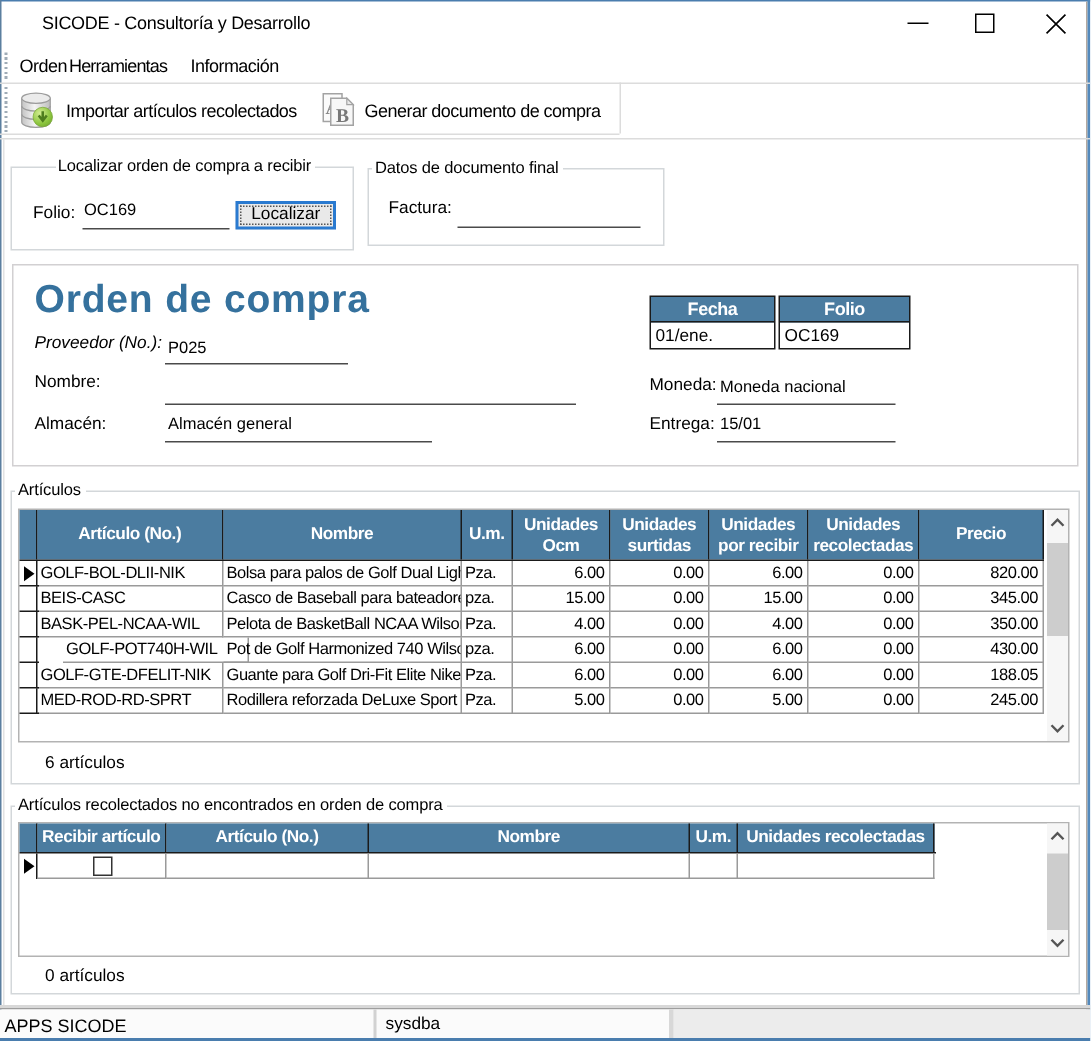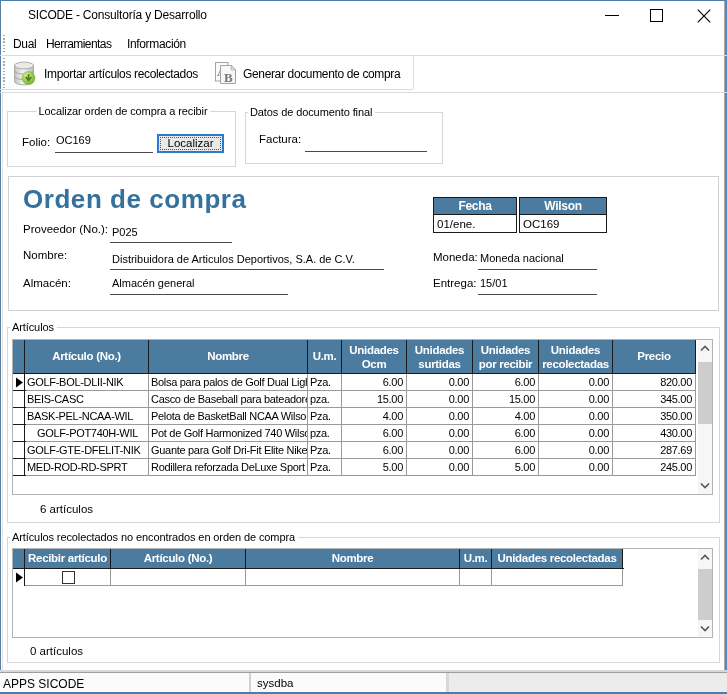--- a/index.html
+++ b/index.html
@@ -35,21 +35,21 @@
 
   <div class="abs t12" style="left:28px;top:8px;letter-spacing:-0.2px;">SICODE - Consultoría y Desarrollo</div>
 
   <div class="abs" style="left:605px;top:15px;width:14px;height:1px;background:#000;"></div>
   <div class="abs" style="left:650px;top:9px;width:13px;height:13px;border:1px solid #000;"></div>
   <svg class="abs" style="left:697px;top:9px;" width="15" height="15">
     <path d="M0.7,0.7 L13.3,13.3 M13.3,0.7 L0.7,13.3" stroke="#000" stroke-width="1.1" fill="none"></path>
   </svg>
 
   <div class="abs grip" style="left:3px;top:35px;height:18px;"></div>
-  <div class="abs t12" style="left:13px;top:37px;">Dual</div>
+  <div class="abs t12" style="left:13px;top:37px;">Orden</div>
   <div class="abs t12" style="left:46px;top:37px;letter-spacing:-0.55px;">Herramientas</div>
   <div class="abs t12" style="left:127px;top:37px;">Información</div>
 
   <div class="abs hline" style="left:0;top:55px;width:727px;"></div>
   <div class="abs hline" style="left:0;top:89px;width:413px;"></div>
   <div class="abs hline" style="left:0;top:92px;width:727px;"></div>
   <div class="abs vline" style="left:413px;top:55px;height:34px;"></div>
   <div class="abs grip" style="left:3px;top:58px;height:30px;"></div>
 
   <svg class="abs" style="left:12px;top:59px;" width="30" height="30" viewBox="0 0 30 30">
@@ -95,36 +95,35 @@
   </div>
 
   <fieldset style="left:245px;top:106px;width:198px;height:58px;">
     <legend>Datos de documento final</legend>
   </fieldset>
   <div class="abs t11" style="left:259px;top:133px;">Factura:</div>
   <div class="abs ul" style="left:305px;top:151px;width:122px;"></div>
 
   <div class="abs" style="left:8px;top:176px;width:711px;height:135px;border:1px solid #d2d0d2;background:#fff;"></div>
   <div class="abs" style="left:23px;top:184px;font-size:26px;font-weight:bold;color:#35719d;letter-spacing:0.55px;">Orden de compra</div>
-  <div class="abs t11" style="left:23px;top:223px;">Proveedor (No.):</div>
+  <div class="abs t11" style="left:23px;top:223px;font-style:italic;">Proveedor (No.):</div>
   <div class="abs val" style="left:112px;top:226px;">P025</div>
   <div class="abs ul" style="left:110px;top:242px;width:122px;"></div>
   <div class="abs t11" style="left:23px;top:249px;">Nombre:</div>
-  <div class="abs vall" style="left:112px;top:253px;">Distribuidora de Articulos Deportivos, S.A. de C.V.</div>
   <div class="abs ul" style="left:110px;top:269px;width:274px;"></div>
   <div class="abs t11" style="left:23px;top:277px;">Almacén:</div>
   <div class="abs val" style="left:112px;top:277px;">Almacén general</div>
   <div class="abs ul" style="left:110px;top:294px;width:178px;"></div>
 
   <div class="abs" style="left:433px;top:197px;width:84px;height:36px;border:1px solid #1a1a1a;">
     <div class="hdrblue" style="height:16px;line-height:16px;border-bottom:1px solid #1a1a1a;font-size:12px;">Fecha</div>
     <div style="font-size:11.5px;padding:3px 0 0 3px;">01/ene.</div>
   </div>
   <div class="abs" style="left:519px;top:197px;width:88px;height:36px;border:1px solid #1a1a1a;">
-    <div class="hdrblue" style="height:16px;line-height:16px;border-bottom:1px solid #1a1a1a;font-size:12px;">Wilson</div>
+    <div class="hdrblue" style="height:16px;line-height:16px;border-bottom:1px solid #1a1a1a;font-size:12px;">Folio</div>
     <div style="font-size:11.5px;padding:3px 0 0 3px;">OC169</div>
   </div>
   <div class="abs t11" style="left:433px;top:251px;">Moneda:</div>
   <div class="abs val" style="left:480px;top:252px;">Moneda nacional</div>
   <div class="abs ul" style="left:478px;top:269px;width:119px;"></div>
   <div class="abs t11" style="left:433px;top:277px;">Entrega:</div>
   <div class="abs val" style="left:480px;top:277px;">15/01</div>
   <div class="abs ul" style="left:478px;top:294px;width:119px;"></div>
 
   <fieldset style="left:7px;top:321px;width:713px;height:202px;">
@@ -177,38 +176,38 @@
       <div class="cell" style="left: 12px; top: 68px; width: 124px; height: 17px; line-height: 16px; border-right: 1px solid rgb(154, 154, 154); border-bottom: 1px solid rgb(154, 154, 154); padding: 0px 0px 0px 2px;">BASK-PEL-NCAA-WIL</div>
       <div class="cell" style="left: 136px; top: 68px; width: 159px; height: 17px; line-height: 16px; border-right: 1px solid rgb(154, 154, 154); border-bottom: 1px solid rgb(154, 154, 154); padding: 0px 0px 0px 2px;">Pelota de BasketBall NCAA Wilson</div>
       <div class="cell" style="left: 295px; top: 68px; width: 34px; height: 17px; line-height: 16px; border-right: 1px solid rgb(154, 154, 154); border-bottom: 1px solid rgb(154, 154, 154); padding: 0px 0px 0px 2px;">Pza.</div>
       <div class="cell num" style="left: 329px; top: 68px; width: 65px; height: 17px; line-height: 16px; border-right: 1px solid rgb(154, 154, 154); border-bottom: 1px solid rgb(154, 154, 154); padding: 0px 3px 0px 0px;">4.00</div>
       <div class="cell num" style="left: 394px; top: 68px; width: 66px; height: 17px; line-height: 16px; border-right: 1px solid rgb(154, 154, 154); border-bottom: 1px solid rgb(154, 154, 154); padding: 0px 3px 0px 0px;">0.00</div>
       <div class="cell num" style="left: 460px; top: 68px; width: 66px; height: 17px; line-height: 16px; border-right: 1px solid rgb(154, 154, 154); border-bottom: 1px solid rgb(154, 154, 154); padding: 0px 3px 0px 0px;">4.00</div>
       <div class="cell num" style="left: 526px; top: 68px; width: 74px; height: 17px; line-height: 16px; border-right: 1px solid rgb(154, 154, 154); border-bottom: 1px solid rgb(154, 154, 154); padding: 0px 3px 0px 0px;">0.00</div>
       <div class="cell num" style="left: 600px; top: 68px; width: 83px; height: 17px; line-height: 16px; border-right: 1px solid rgb(154, 154, 154); border-bottom: 1px solid rgb(154, 154, 154); padding: 0px 3px 0px 0px;">350.00</div>
       <div class="rowline" style="left: 0px; top: 84px; width: 13px; background: rgb(26, 26, 26);"></div>
       <div class="cell" style="left: 0px; top: 85px; width: 12px; height: 17px; border-right: 1px solid rgb(26, 26, 26);"></div>
-      <div class="cell" style="left: 12px; top: 85px; width: 124px; height: 17px; line-height: 16px; border-right: 1px solid rgb(154, 154, 154); border-bottom: 1px solid rgb(154, 154, 154); padding: 0px 0px 0px 2px; text-align: center;">GOLF-POT740H-WIL</div>
+      <div class="cell" style="left: 29px; top: 85px; width: 124px; height: 17px; line-height: 16px; border-right: 1px solid rgb(154, 154, 154); border-bottom: 1px solid rgb(154, 154, 154); padding: 0px 0px 0px 2px;">GOLF-POT740H-WIL</div>
       <div class="cell" style="left: 136px; top: 85px; width: 159px; height: 17px; line-height: 16px; border-right: 1px solid rgb(154, 154, 154); border-bottom: 1px solid rgb(154, 154, 154); padding: 0px 0px 0px 2px;">Pot de Golf Harmonized 740 Wilson</div>
       <div class="cell" style="left: 295px; top: 85px; width: 34px; height: 17px; line-height: 16px; border-right: 1px solid rgb(154, 154, 154); border-bottom: 1px solid rgb(154, 154, 154); padding: 0px 0px 0px 2px;">pza.</div>
       <div class="cell num" style="left: 329px; top: 85px; width: 65px; height: 17px; line-height: 16px; border-right: 1px solid rgb(154, 154, 154); border-bottom: 1px solid rgb(154, 154, 154); padding: 0px 3px 0px 0px;">6.00</div>
       <div class="cell num" style="left: 394px; top: 85px; width: 66px; height: 17px; line-height: 16px; border-right: 1px solid rgb(154, 154, 154); border-bottom: 1px solid rgb(154, 154, 154); padding: 0px 3px 0px 0px;">0.00</div>
       <div class="cell num" style="left: 460px; top: 85px; width: 66px; height: 17px; line-height: 16px; border-right: 1px solid rgb(154, 154, 154); border-bottom: 1px solid rgb(154, 154, 154); padding: 0px 3px 0px 0px;">6.00</div>
       <div class="cell num" style="left: 526px; top: 85px; width: 74px; height: 17px; line-height: 16px; border-right: 1px solid rgb(154, 154, 154); border-bottom: 1px solid rgb(154, 154, 154); padding: 0px 3px 0px 0px;">0.00</div>
       <div class="cell num" style="left: 600px; top: 85px; width: 83px; height: 17px; line-height: 16px; border-right: 1px solid rgb(154, 154, 154); border-bottom: 1px solid rgb(154, 154, 154); padding: 0px 3px 0px 0px;">430.00</div>
       <div class="rowline" style="left: 0px; top: 101px; width: 13px; background: rgb(26, 26, 26);"></div>
       <div class="cell" style="left: 0px; top: 102px; width: 12px; height: 17px; border-right: 1px solid rgb(26, 26, 26);"></div>
       <div class="cell" style="left: 136px; top: 102px; width: 159px; height: 17px; line-height: 16px; border-right: 1px solid rgb(154, 154, 154); border-bottom: 1px solid rgb(154, 154, 154); padding: 0px 0px 0px 2px;">Guante para Golf Dri-Fit Elite Nike</div>
       <div class="cell" style="left: 12px; top: 102px; width: 124px; height: 17px; line-height: 16px; border-right: 1px solid rgb(154, 154, 154); border-bottom: 1px solid rgb(154, 154, 154); padding: 0px 0px 0px 2px;">GOLF-GTE-DFELIT-NIK</div>
       <div class="cell" style="left: 295px; top: 102px; width: 34px; height: 17px; line-height: 16px; border-right: 1px solid rgb(154, 154, 154); border-bottom: 1px solid rgb(154, 154, 154); padding: 0px 0px 0px 2px;">Pza.</div>
       <div class="cell num" style="left: 329px; top: 102px; width: 65px; height: 17px; line-height: 16px; border-right: 1px solid rgb(154, 154, 154); border-bottom: 1px solid rgb(154, 154, 154); padding: 0px 3px 0px 0px;">6.00</div>
       <div class="cell num" style="left: 394px; top: 102px; width: 66px; height: 17px; line-height: 16px; border-right: 1px solid rgb(154, 154, 154); border-bottom: 1px solid rgb(154, 154, 154); padding: 0px 3px 0px 0px;">0.00</div>
       <div class="cell num" style="left: 460px; top: 102px; width: 66px; height: 17px; line-height: 16px; border-right: 1px solid rgb(154, 154, 154); border-bottom: 1px solid rgb(154, 154, 154); padding: 0px 3px 0px 0px;">6.00</div>
       <div class="cell num" style="left: 526px; top: 102px; width: 74px; height: 17px; line-height: 16px; border-right: 1px solid rgb(154, 154, 154); border-bottom: 1px solid rgb(154, 154, 154); padding: 0px 3px 0px 0px;">0.00</div>
-      <div class="cell num" style="left: 600px; top: 102px; width: 83px; height: 17px; line-height: 16px; border-right: 1px solid rgb(154, 154, 154); border-bottom: 1px solid rgb(154, 154, 154); padding: 0px 3px 0px 0px;">287.69</div>
+      <div class="cell num" style="left: 600px; top: 102px; width: 83px; height: 17px; line-height: 16px; border-right: 1px solid rgb(154, 154, 154); border-bottom: 1px solid rgb(154, 154, 154); padding: 0px 3px 0px 0px;">188.05</div>
       <div class="rowline" style="left: 0px; top: 118px; width: 13px; background: rgb(26, 26, 26);"></div>
       <div class="cell" style="left: 0px; top: 119px; width: 12px; height: 17px; border-right: 1px solid rgb(26, 26, 26);"></div>
       <div class="cell" style="left: 12px; top: 119px; width: 124px; height: 17px; line-height: 16px; border-right: 1px solid rgb(154, 154, 154); border-bottom: 1px solid rgb(154, 154, 154); padding: 0px 0px 0px 2px;">MED-ROD-RD-SPRT</div>
       <div class="cell" style="left: 136px; top: 119px; width: 159px; height: 17px; line-height: 16px; border-right: 1px solid rgb(154, 154, 154); border-bottom: 1px solid rgb(154, 154, 154); padding: 0px 0px 0px 2px;">Rodillera reforzada DeLuxe Sport Rd</div>
       <div class="cell" style="left: 295px; top: 119px; width: 34px; height: 17px; line-height: 16px; border-right: 1px solid rgb(154, 154, 154); border-bottom: 1px solid rgb(154, 154, 154); padding: 0px 0px 0px 2px;">Pza.</div>
       <div class="cell num" style="left: 329px; top: 119px; width: 65px; height: 17px; line-height: 16px; border-right: 1px solid rgb(154, 154, 154); border-bottom: 1px solid rgb(154, 154, 154); padding: 0px 3px 0px 0px;">5.00</div>
       <div class="cell num" style="left: 394px; top: 119px; width: 66px; height: 17px; line-height: 16px; border-right: 1px solid rgb(154, 154, 154); border-bottom: 1px solid rgb(154, 154, 154); padding: 0px 3px 0px 0px;">0.00</div>
       <div class="cell num" style="left: 460px; top: 119px; width: 66px; height: 17px; line-height: 16px; border-right: 1px solid rgb(154, 154, 154); border-bottom: 1px solid rgb(154, 154, 154); padding: 0px 3px 0px 0px;">5.00</div>
       <div class="cell num" style="left: 526px; top: 119px; width: 74px; height: 17px; line-height: 16px; border-right: 1px solid rgb(154, 154, 154); border-bottom: 1px solid rgb(154, 154, 154); padding: 0px 3px 0px 0px;">0.00</div>
       <div class="cell num" style="left: 600px; top: 119px; width: 83px; height: 17px; line-height: 16px; border-right: 1px solid rgb(154, 154, 154); border-bottom: 1px solid rgb(154, 154, 154); padding: 0px 3px 0px 0px;">245.00</div>
@@ -216,21 +215,21 @@
       <div class="cell" style="left: 685px; top: 0px; width: 14px; height: 154px; background: rgb(246, 246, 246);">
         <svg width="14" height="16" style="position:absolute;top:1px;left:0;">
           <path d="M3,9.5 L7,5.5 L11,9.5" stroke="#555" stroke-width="1.6" fill="none"></path>
         </svg>
         <div style="position:absolute;left:0;top:22px;width:14px;height:62px;background:#cdcdcd;"></div>
         <svg width="14" height="16" style="position:absolute;bottom:1px;left:0;">
           <path d="M3,6.5 L7,10.5 L11,6.5" stroke="#555" stroke-width="1.6" fill="none"></path>
         </svg>
       </div>
   </div>
-  <div class="abs t11" style="left:40px;top:503px;text-align:center;">6 artículos</div>
+  <div class="abs t11" style="left:30px;top:503px;text-align:center;">6 artículos</div>
 
   <fieldset style="left:7px;top:531px;width:713px;height:132px;">
     <legend>Artículos recolectados no encontrados en orden de compra</legend>
   </fieldset>
 
   <div id="grid2" class="abs" style="left:12px;top:548px;width:701px;height:90px;border:1px solid #b3b3b3;background:#fff;">
 
   <div class="cell hdrblue" style="left: 0px; top: 0px; width: 12px; height: 19px; border-right: 1px solid rgb(26, 26, 26); line-height: 19px;"></div>
       <div class="cell hdrblue" style="left: 12px; top: 0px; width: 86px; height: 19px; border-right: 1px solid rgb(26, 26, 26); line-height: 19px;">Recibir artículo</div>
       <div class="cell hdrblue" style="left: 98px; top: 0px; width: 135px; height: 19px; border-right: 1px solid rgb(26, 26, 26); line-height: 19px;">Artículo (No.)</div>

